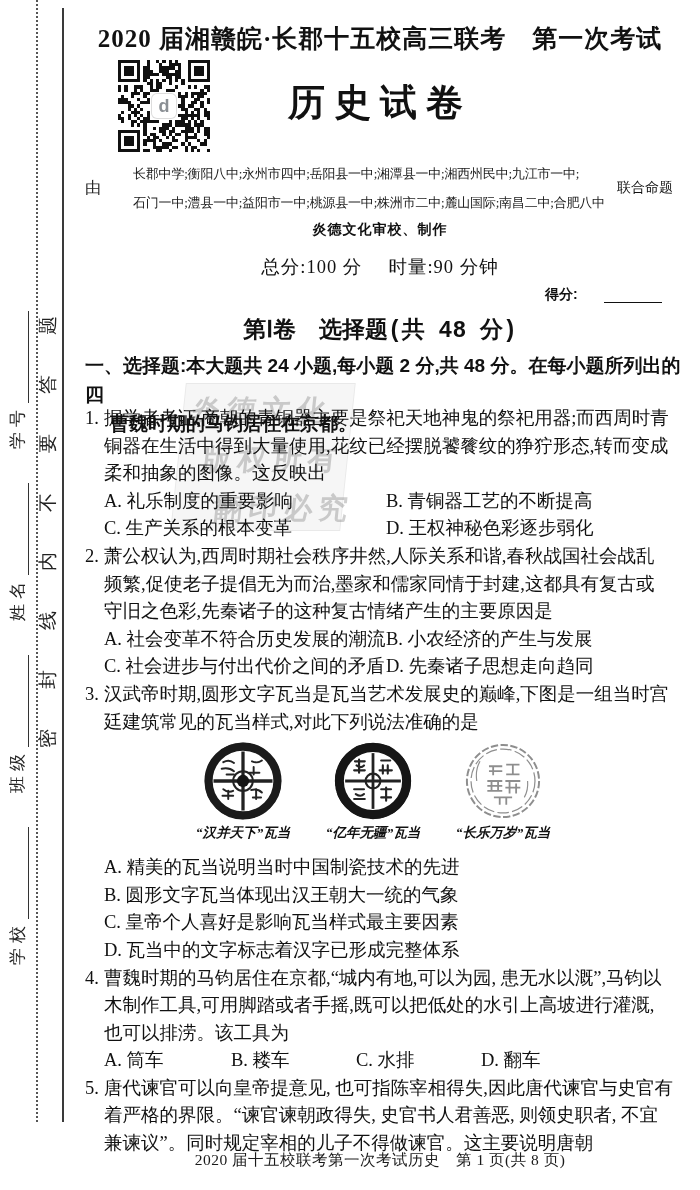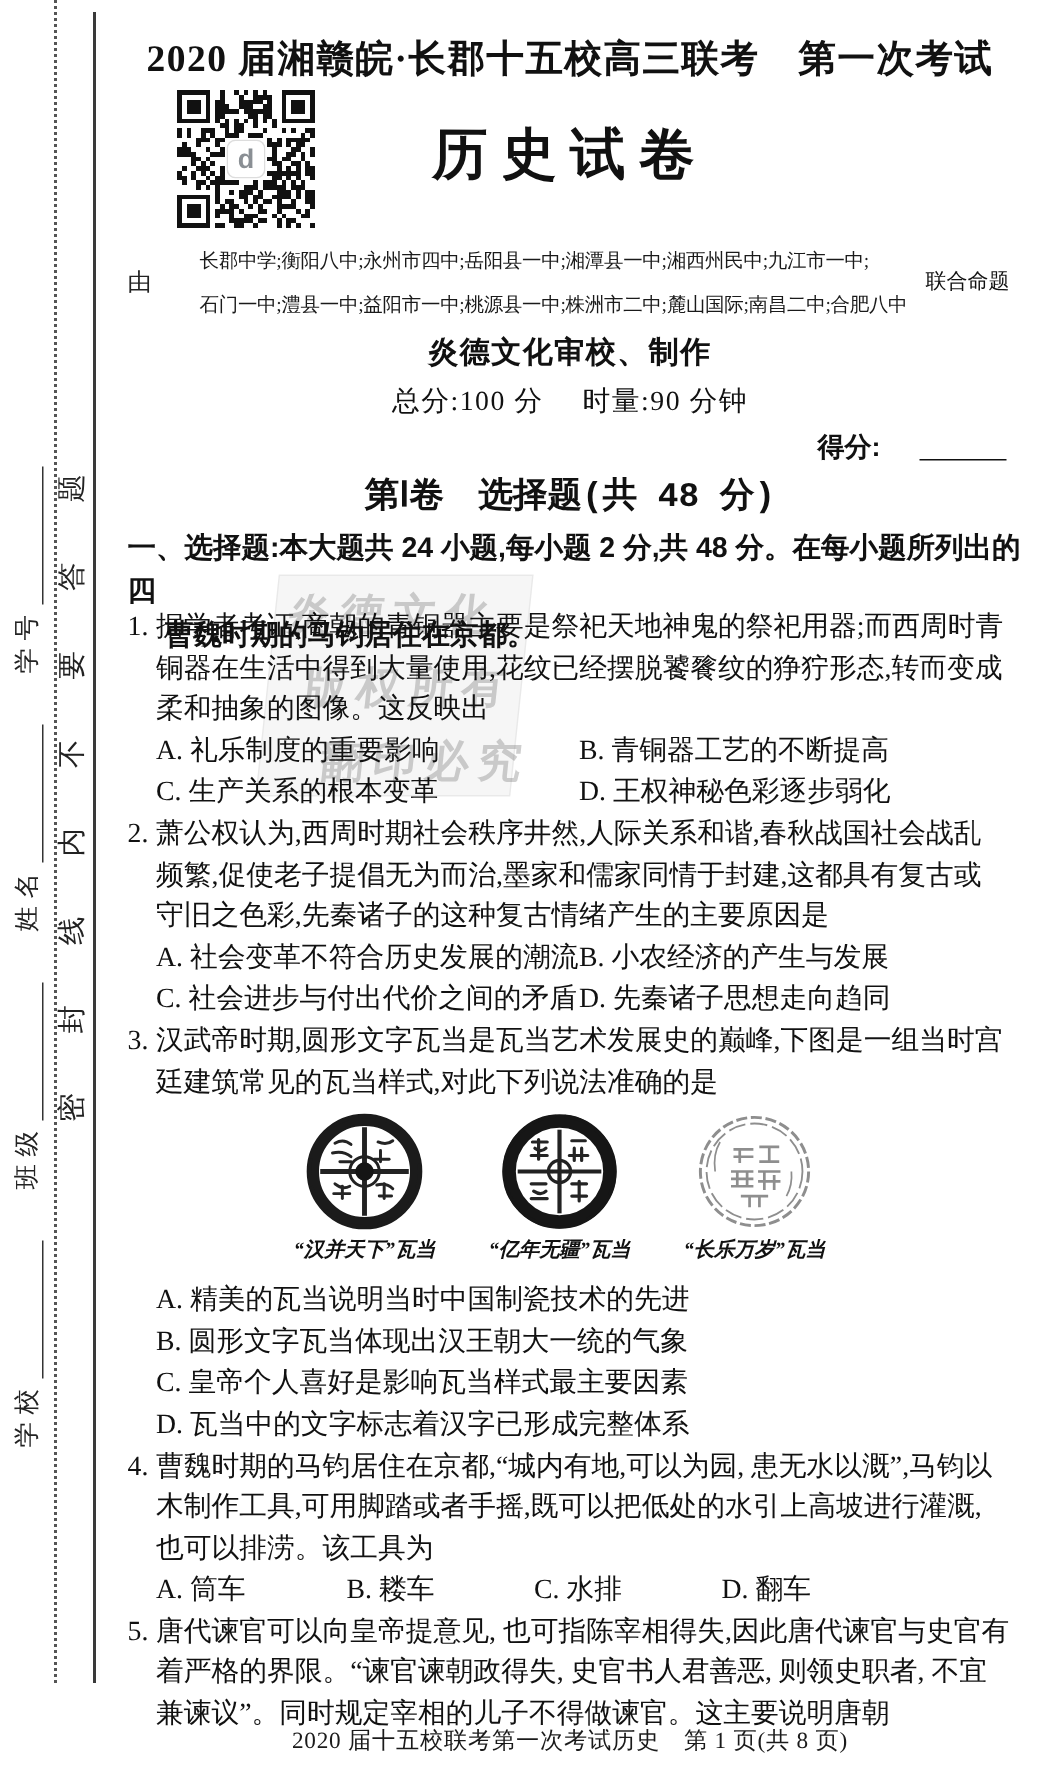--- a/index.html
+++ b/index.html
@@ -34,25 +34,25 @@
     font-family:"Liberation Sans","DejaVu Sans",sans-serif;font-weight:bold;font-size:18px;color:#8a8f94;}
   .subject-title{position:absolute;left:85px;top:78px;width:590px;text-align:center;
     font-family:"Liberation Sans","DejaVu Sans",sans-serif;
     font-weight:bold;font-size:37px;letter-spacing:9px;}
   .schools-block{position:absolute;left:85px;top:159px;width:592px;display:flex;align-items:center;}
   .by-label{width:18px;font-size:16px;color:#222;flex:none;}
   .school-lines{flex:1;padding:0 4px;margin-left:26px;}
   .school-line{font-size:13px;line-height:29px;white-space:nowrap;letter-spacing:-0.2px;color:#1a1a1a;}
   .joint-label{width:60px;font-size:14px;flex:none;white-space:nowrap;}
   .producer-line{position:absolute;left:85px;top:221px;width:590px;text-align:center;
-    font-family:"Liberation Sans","DejaVu Sans",sans-serif;font-weight:bold;font-size:20px;letter-spacing:1px;}
+    font-family:"Liberation Sans","DejaVu Sans",sans-serif;font-weight:bold;font-size:14px;letter-spacing:1px;}
   .score-time{position:absolute;left:85px;top:254px;width:590px;text-align:center;font-size:18.5px;letter-spacing:1px;}
   .score-time .gap{display:inline-block;width:26px;}
-  .score-row{position:absolute;left:545px;top:286px;display:flex;align-items:center;
-    font-family:"Liberation Sans","DejaVu Sans",sans-serif;font-weight:bold;font-size:18px;gap:24px;}
+  .score-row{position:absolute;left:545px;top:286px;display:flex;align-items:flex-start;
+    font-family:"Liberation Sans","DejaVu Sans",sans-serif;font-weight:bold;font-size:14px;gap:24px;}
   .score-blank{display:inline-block;width:58px;height:16px;border-bottom:1.5px solid #111;margin-left:2px;}
   
   .watermark{position:absolute;left:178px;top:383px;width:170px;height:148px;
     background:rgba(0,0,0,0.035);border:1px solid rgba(0,0,0,0.05);
     font-family:"Liberation Sans","DejaVu Sans",sans-serif;font-weight:bold;
     font-size:29px;color:rgba(110,110,110,0.33);line-height:49px;transform:skewX(-6deg);
     padding-top:2px;box-sizing:border-box;}
   .watermark div{white-space:nowrap;letter-spacing:6px;}
   .wm1{margin-left:8px;} .wm2{margin-left:24px;} .wm3{margin-left:40px;}
   

